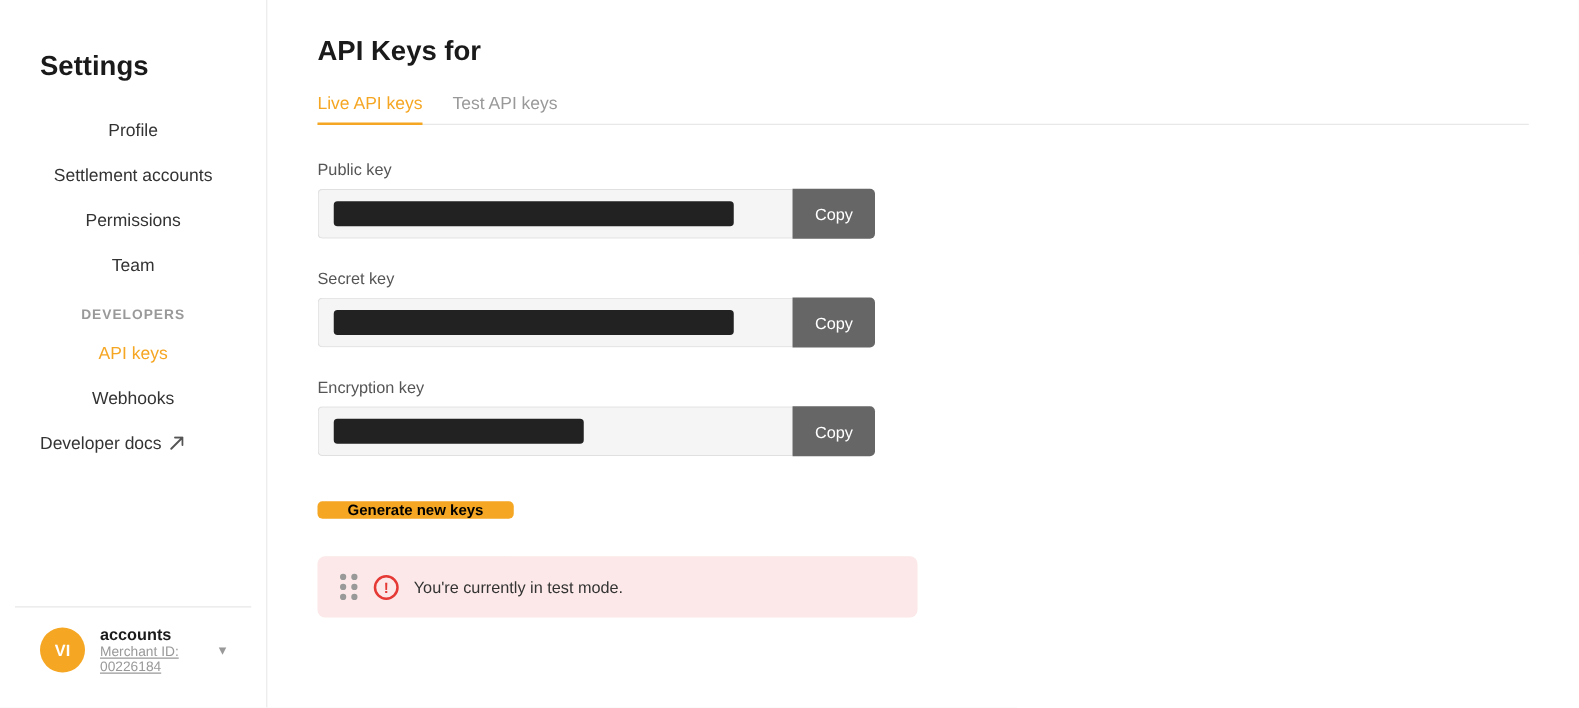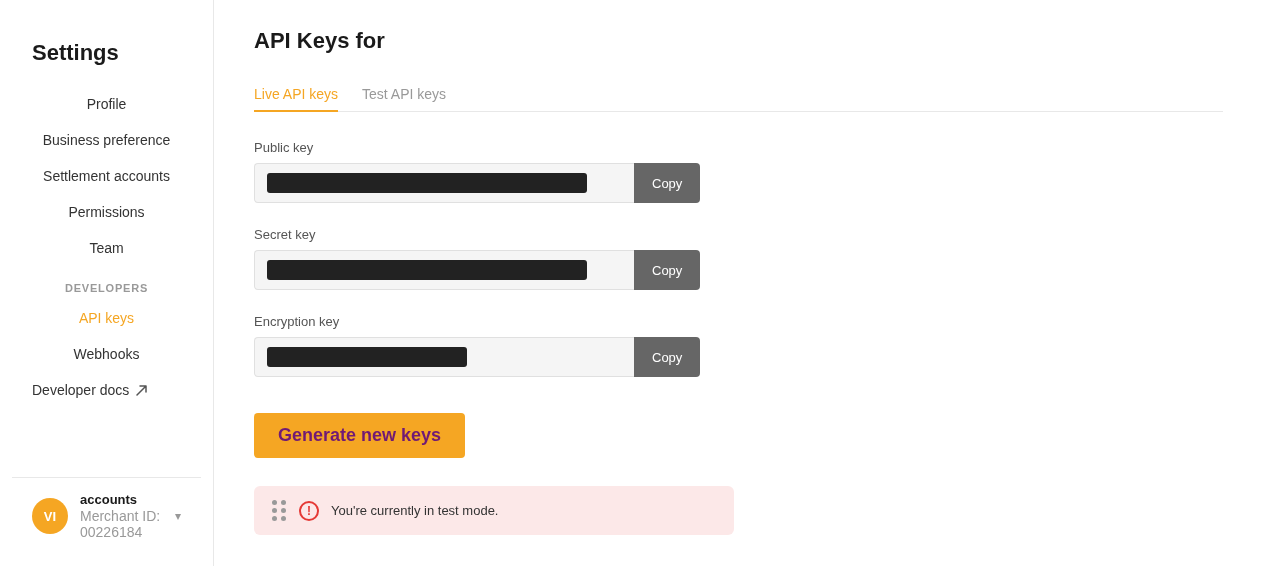--- a/index.html
+++ b/index.html
@@ -73,35 +73,35 @@
       display: flex;
       align-items: center;
       justify-content: center;
       color: #fff;
       font-weight: 700;
       font-size: 13px;
       flex-shrink: 0;
     }
     .user-info { flex: 1; }
     .user-name { font-size: 13px; font-weight: 600; color: #1a1a1a; }
-    .merchant-id { font-size: 14px; color: #999; margin-top: 1px; }
+    .merchant-id { font-size: 11px; color: #999; margin-top: 1px; text-decoration: underline; }
     .chevron-icon { color: #999; font-size: 12px; }
 
     
     .main {
       flex: 1;
       background: #fff;
       padding: 28px 40px;
       overflow-y: auto;
     }
     .page-title {
       font-size: 22px;
       font-weight: 600;
       color: #1a1a1a;
-      margin-bottom: 24px;
+      margin-bottom: 12px;
     }
 
     
     .tabs {
       display: flex;
       border-bottom: 1px solid #e8e8e8;
       margin-bottom: 28px;
       align-items: center;
     }
     .tab {
@@ -165,25 +165,25 @@
       border-radius: 0 4px 4px 0;
       font-size: 13px;
       cursor: pointer;
       font-weight: 500;
     }
 
     
     .generate-btn {
       margin-top: 12px;
       background: #f5a623;
-      color: #701a75;
+      color: #000000;
       border: none;
       border-radius: 4px;
-      padding: 12px 24px;
-      font-size: 18px;
+      padding: 0 24px;
+      font-size: 12px;
       font-weight: 600;
       cursor: pointer;
     }
 
     
     .toast {
       margin-top: 28px;
       background: #fce8e8;
       border-radius: 6px;
       padding: 14px 18px;
@@ -223,21 +223,20 @@
     }
   </style>
 </head>
 <body>
 
 <aside class="sidebar">
   <div class="sidebar-title">Settings</div>
 
   <nav class="sidebar-nav">
     <a class="sidebar-item">Profile</a>
-    <a class="sidebar-item">Business preference</a>
     <a class="sidebar-item">Settlement accounts</a>
     <a class="sidebar-item">Permissions</a>
     <a class="sidebar-item">Team</a>
 
     <div class="sidebar-section-label">DEVELOPERS</div>
 
     <a class="sidebar-item active">API keys</a>
     <a class="sidebar-item">Webhooks</a>
     <a class="sidebar-item with-icon">
       <span>Developer docs</span>

